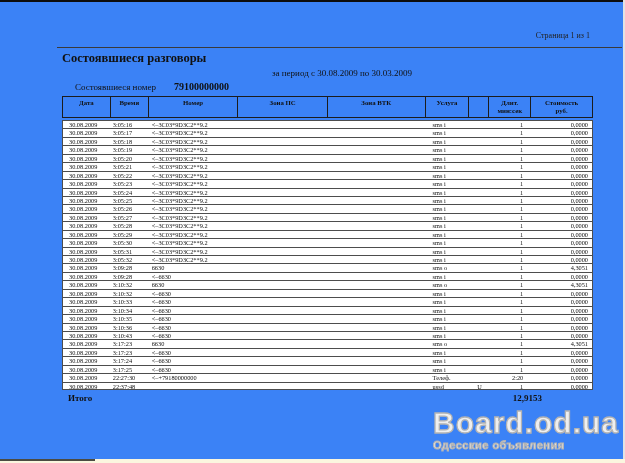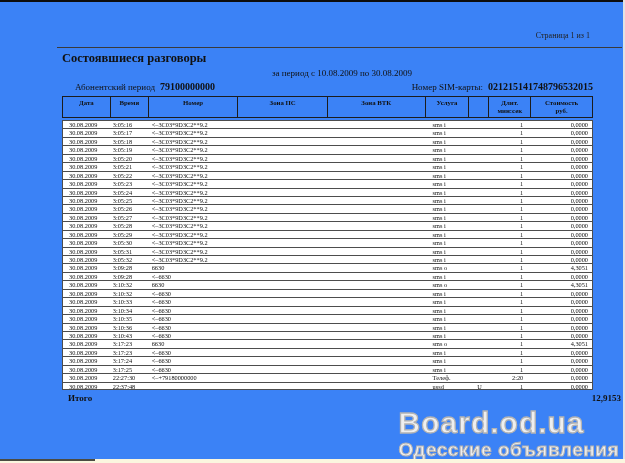--- a/index.html
+++ b/index.html
@@ -5,21 +5,21 @@
   html,body{margin:0;padding:0;}
   body{font-family:"Liberation Serif","DejaVu Serif",serif;color:#111;}
   .screen{position:relative;width:625px;height:463px;background:#3b82f6;overflow:hidden;}
   .top-bar{position:absolute;left:0;top:0;width:625px;height:2px;background:#0d0d0d;}
   .right-edge{position:absolute;right:0;top:0;width:2px;height:463px;background:#e3e3e3;}
   .page-indicator{position:absolute;top:31px;right:35px;font-size:8px;color:#222;}
   .top-rule{position:absolute;left:57px;top:47px;width:565px;height:1px;background:#3a3a3a;}
   .doc-title{position:absolute;left:62px;top:51px;width:560px;font-size:12.5px;font-weight:bold;}
   .doc-subtitle{position:absolute;left:62px;top:68px;width:560px;text-align:center;font-size:9px;}
   .account-line{position:absolute;left:75px;top:81px;width:518px;display:flex;justify-content:space-between;align-items:baseline;font-size:9px;}
-  .acct-num,.sim-num{font-weight:bold;font-size:10px;margin-left:5px;}
+  .acct-num,.sim-num{font-weight:bold;font-size:10px;margin-left:18px;}
   .sim-group{white-space:nowrap;}
   .acct-group{white-space:nowrap;}
 
   .calls-table{position:absolute;left:62px;top:96px;width:531px;}
   .thead{display:flex;height:22px;border:1px solid #1c1c1c;box-sizing:border-box;font-weight:bold;font-size:6.8px;}
   .th{box-sizing:border-box;border-right:1px solid #1c1c1c;display:flex;align-items:flex-start;justify-content:center;padding-top:2px;text-align:center;white-space:pre-line;line-height:1.25;}
   .th:last-child{border-right:none;}
   .tbody{margin-top:2px;}
   .row{display:flex;height:8.45px;box-sizing:border-box;border:1px solid #4d4d4d;border-bottom:none;font-size:6.3px;line-height:7.2px;background:#fff;}
   .row:last-child{border-bottom:1px solid #4d4d4d;}
@@ -28,48 +28,45 @@
   .col-3{width:90px;}  .col-4{width:98px;}  .col-5{width:44px;}
   .col-6{width:20px;}  .col-7{width:42px;}  .col-8{width:61px;}
   .cell.col-0{padding-left:6px;}
   .cell.col-1{padding-left:2px;}
   .cell.col-2{padding-left:3px;}
   .cell.col-5{padding-left:7px;}
   .cell.col-6{text-align:center;}
   .cell.col-7{text-align:right;padding-right:8px;}
   .cell.col-8{text-align:right;padding-right:4px;}
 
-  .total-line{position:absolute;left:68px;top:393px;width:553px;display:flex;justify-content:space-between;font-weight:bold;font-size:9px;}
+  .total-line{position:absolute;left:68px;top:393px;width:474px;display:flex;justify-content:space-between;font-weight:bold;font-size:9px;}
 
   .watermark{position:absolute;right:6px;top:408px;font-family:"Liberation Sans","DejaVu Sans",sans-serif;font-weight:bold;line-height:1;}
   .wm-main{font-size:30px;color:#efefef;-webkit-text-stroke:1.3px #b3b3b3;letter-spacing:1px;}
-  .wm-sub{font-size:19px;color:#efefef;-webkit-text-stroke:1px #b3b3b3;margin-top:2px;letter-spacing:0.5px;}
+  .wm-sub{font-size:11px;color:#efefef;-webkit-text-stroke:1px #b3b3b3;margin-top:2px;letter-spacing:0.5px;}
 
   .bottom-strip{position:absolute;left:0;bottom:0;width:625px;height:4px;background:#fbf6df;}
   .bottom-left-mark{position:absolute;left:0;bottom:2px;width:95px;height:2px;background:#4b4b42;}
 </style>
 </head>
 <body>
 
 <div class="screen">
   <div class="top-bar"></div>
   <div class="right-edge"></div>
 
   <div class="page-indicator">Страница 1 из 1</div>
   <div class="top-rule"></div>
 
   <div class="doc-title">Состоявшиеся разговоры</div>
-  <div class="doc-subtitle">за период с 10.08.2009 по 30.08.2009</div>
+  <div class="doc-subtitle">за период с 30.08.2009 по 30.03.2009</div>
 
   <div class="account-line">
     <span class="acct-group">
-      <span>Абонентский период</span><span class="acct-num">79100000000</span>
-    </span>
-    <span class="sim-group">
-      <span>Номер SIM-карты:</span><span class="sim-num">021215141748796532015</span>
+      <span>Состоявшиеся номер</span><span class="acct-num">79100000000</span>
     </span>
   </div>
 
   <div class="calls-table">
     <div class="thead">
       <div class="th col-0">Дата</div>
       <div class="th col-1">Время</div>
       <div class="th col-2">Номер</div>
       <div class="th col-3">Зона ПС</div>
       <div class="th col-4">Зона ВТК</div>

